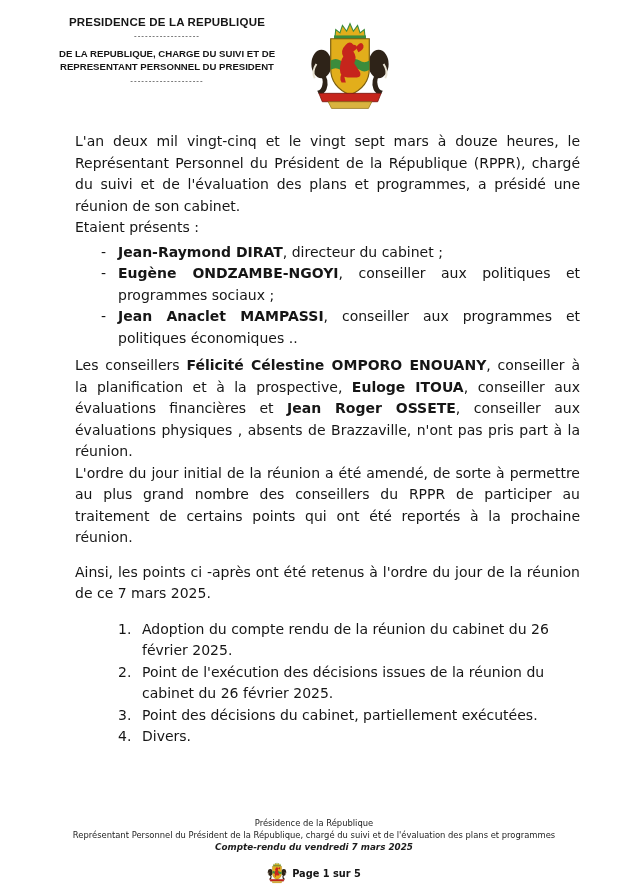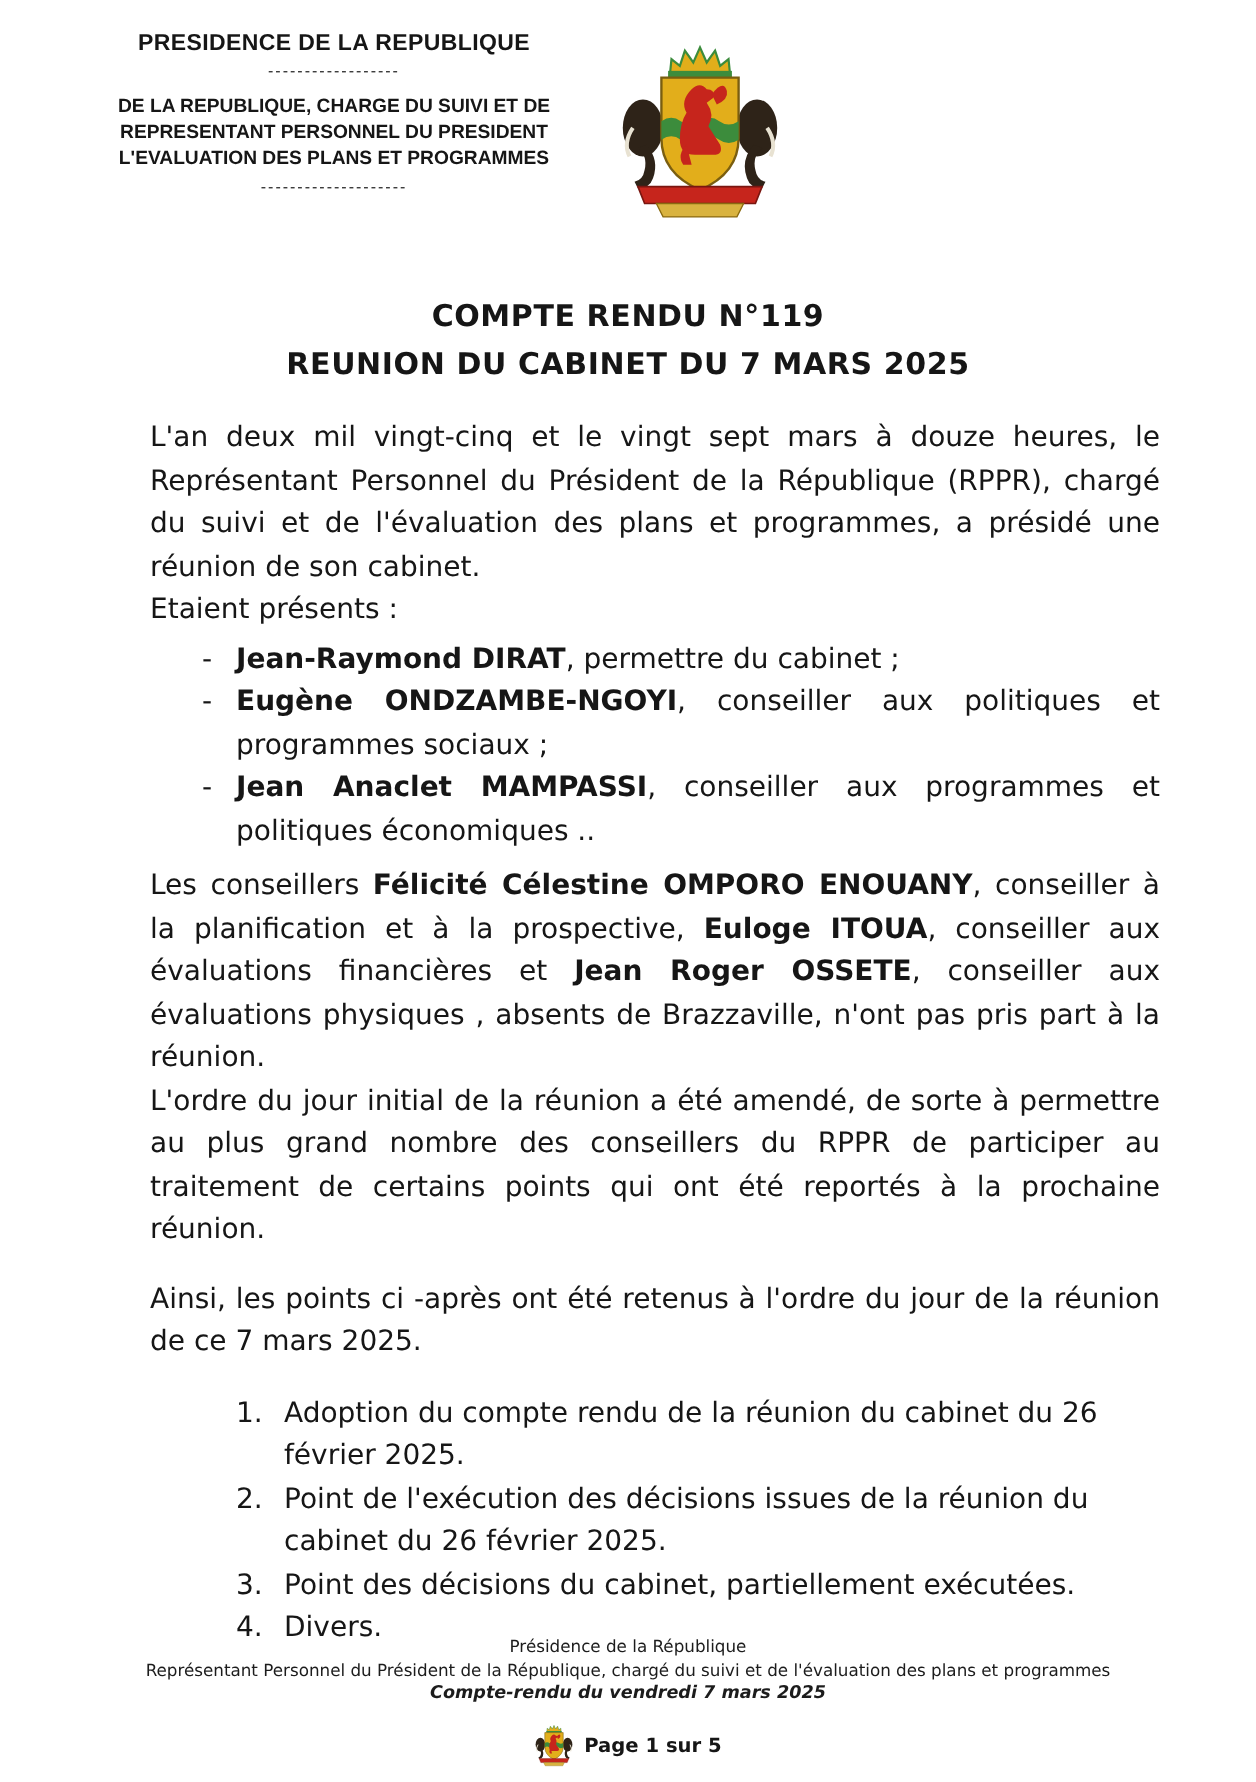--- a/index.html
+++ b/index.html
@@ -112,46 +112,41 @@
 
 <div class="page">
 
   <div class="header">
     <div class="header-left">
       <div class="hl-title">PRESIDENCE DE LA REPUBLIQUE</div>
       <div class="dashes">------------------</div>
       <div class="hl-sub">
         <div>DE LA REPUBLIQUE, CHARGE DU SUIVI ET DE</div>
         <div>REPRESENTANT PERSONNEL DU PRESIDENT</div>
-        <div>L'EVALUATION DES PLANS ET PROGRAMMES</div>
       </div>
       <div class="dashes">--------------------</div>
     </div>
 
     <div class="header-arms">
       <svg width="84" height="94" viewBox="0 0 100 112">
         <use href="#coa"></use>
       </svg>
     </div>
 
   </div>
 
-  <div class="doc-title">
-    <div>COMPTE RENDU N°119</div>
-    <div>REUNION DU CABINET DU 7 MARS 2025</div>
-  </div>
 
   <div class="content">
     <p class="just">L'an deux mil vingt-cinq et le vingt sept mars à douze heures, le Représentant Personnel du Président de la République (RPPR), chargé du suivi et de l'évaluation des plans et programmes, a présidé une réunion de son cabinet.</p>
     <p>Etaient présents :</p>
 
     <ul class="attendees">
       <li>
         <span class="bullet">-</span>
-        <span class="atext"><b>Jean-Raymond DIRAT</b><span>, permettre du cabinet ;</span></span>
+        <span class="atext"><b>Jean-Raymond DIRAT</b><span>, directeur du cabinet ;</span></span>
       </li>
       <li>
         <span class="bullet">-</span>
         <span class="atext"><b>Eugène ONDZAMBE-NGOYI</b><span>, conseiller aux politiques et programmes sociaux ;</span></span>
       </li>
       <li>
         <span class="bullet">-</span>
         <span class="atext"><b>Jean Anaclet MAMPASSI</b><span>, conseiller aux programmes et politiques économiques ..</span></span>
       </li>
     </ul>

